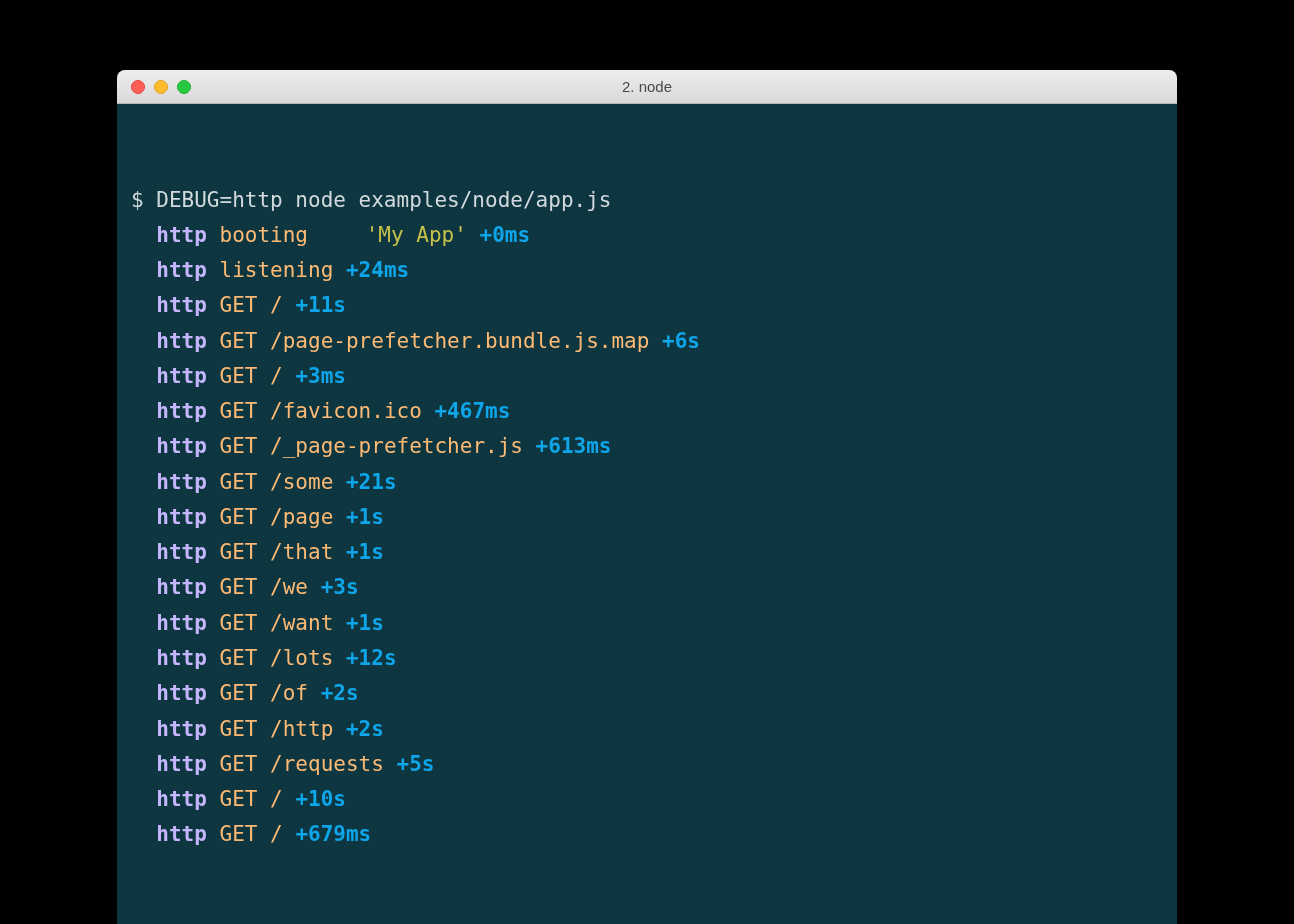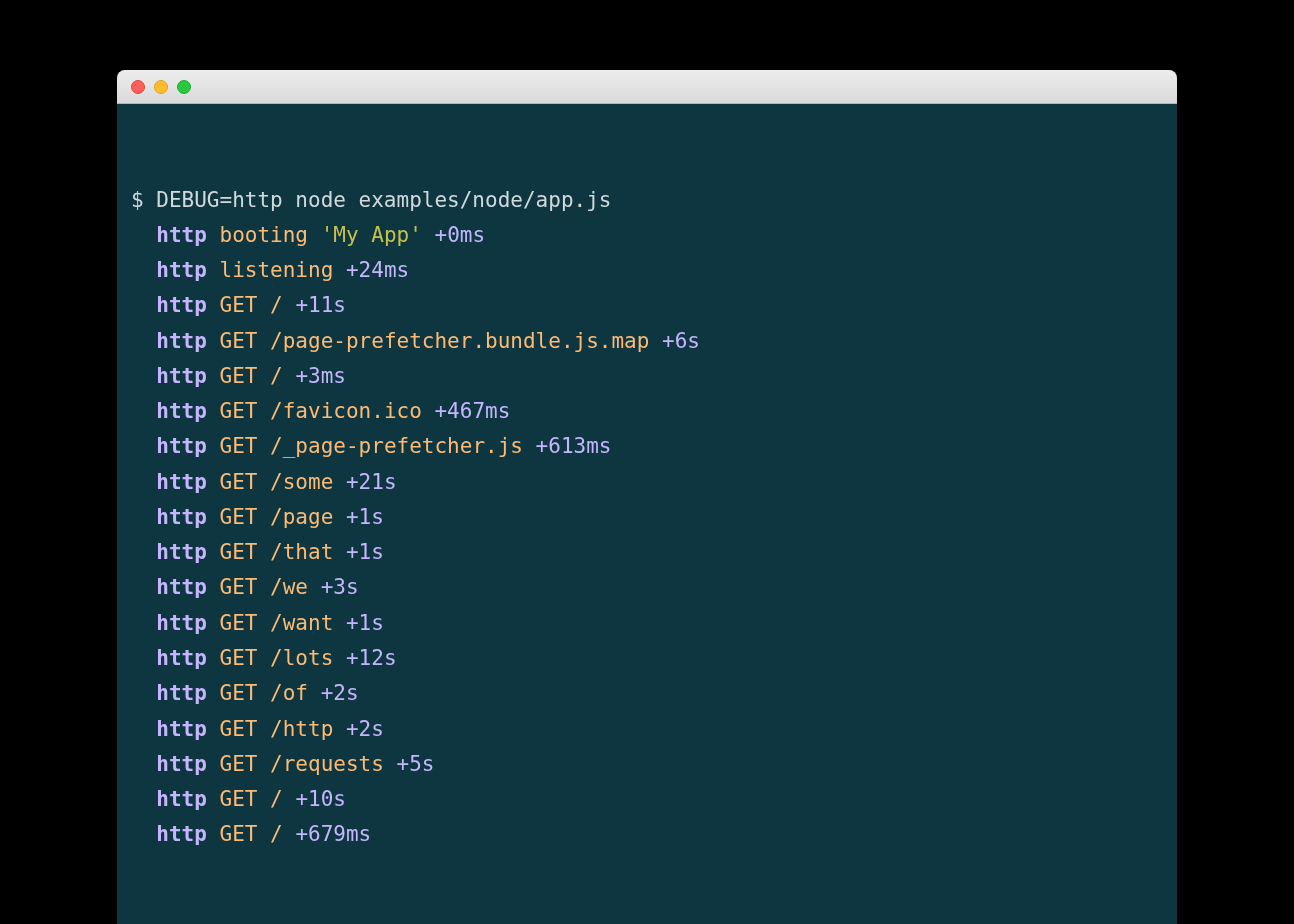--- a/index.html
+++ b/index.html
@@ -57,32 +57,33 @@
     font-size: 21px;
     line-height: 1.68;
     padding: 8px 14px 10px 14px;
     white-space: pre;
     min-height: 660px;
   }
   .prompt { color: #d1d9dc; }
   .cmd { color: #d1d9dc; margin-top: 8px; }
   .ns { color: #c4b5fd; font-weight: bold; }
   .msg { color: #fdba74; }
-  .str { color: #c6c14a; }
-  .time { color: #c4b5fd; }
+  .str { color: #c6c14a; margin-left: 45px; }
+  .time { color: #0ea5e9; font-weight: bold; }
   .indent { display: inline-block; width: 2ch; }
   .line { display: block; }
 </style>
 </head>
 <body>
 
 <div class="window">
   <div class="titlebar">
     <div class="traffic-lights">
       <div class="light red"></div>
       <div class="light yellow"></div>
       <div class="light green"></div>
     </div>
+    <div class="title">2. node</div>
   </div>
   <div class="terminal">
     <span class="line"><span class="prompt">$ </span><span class="cmd">DEBUG=http node examples/node/app.js</span></span><div id="log-lines"><span class="line"><span class="indent"></span><span class="ns">http</span> <span class="msg">booting </span><span class="str">'My App'</span><span class="msg"> </span><span class="time">+0ms</span></span><span class="line"><span class="indent"></span><span class="ns">http</span> <span class="msg">listening </span><span class="time">+24ms</span></span><span class="line"><span class="indent"></span><span class="ns">http</span> <span class="msg">GET / </span><span class="time">+11s</span></span><span class="line"><span class="indent"></span><span class="ns">http</span> <span class="msg">GET /page-prefetcher.bundle.js.map </span><span class="time">+6s</span></span><span class="line"><span class="indent"></span><span class="ns">http</span> <span class="msg">GET / </span><span class="time">+3ms</span></span><span class="line"><span class="indent"></span><span class="ns">http</span> <span class="msg">GET /favicon.ico </span><span class="time">+467ms</span></span><span class="line"><span class="indent"></span><span class="ns">http</span> <span class="msg">GET /_page-prefetcher.js </span><span class="time">+613ms</span></span><span class="line"><span class="indent"></span><span class="ns">http</span> <span class="msg">GET /some </span><span class="time">+21s</span></span><span class="line"><span class="indent"></span><span class="ns">http</span> <span class="msg">GET /page </span><span class="time">+1s</span></span><span class="line"><span class="indent"></span><span class="ns">http</span> <span class="msg">GET /that </span><span class="time">+1s</span></span><span class="line"><span class="indent"></span><span class="ns">http</span> <span class="msg">GET /we </span><span class="time">+3s</span></span><span class="line"><span class="indent"></span><span class="ns">http</span> <span class="msg">GET /want </span><span class="time">+1s</span></span><span class="line"><span class="indent"></span><span class="ns">http</span> <span class="msg">GET /lots </span><span class="time">+12s</span></span><span class="line"><span class="indent"></span><span class="ns">http</span> <span class="msg">GET /of </span><span class="time">+2s</span></span><span class="line"><span class="indent"></span><span class="ns">http</span> <span class="msg">GET /http </span><span class="time">+2s</span></span><span class="line"><span class="indent"></span><span class="ns">http</span> <span class="msg">GET /requests </span><span class="time">+5s</span></span><span class="line"><span class="indent"></span><span class="ns">http</span> <span class="msg">GET / </span><span class="time">+10s</span></span><span class="line"><span class="indent"></span><span class="ns">http</span> <span class="msg">GET / </span><span class="time">+679ms</span></span></div>
   </div>
 </div>
 
 </body></html>

